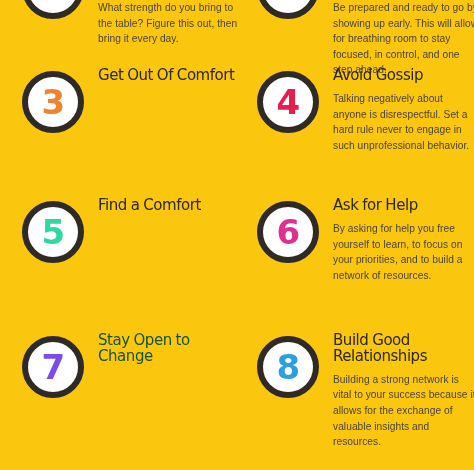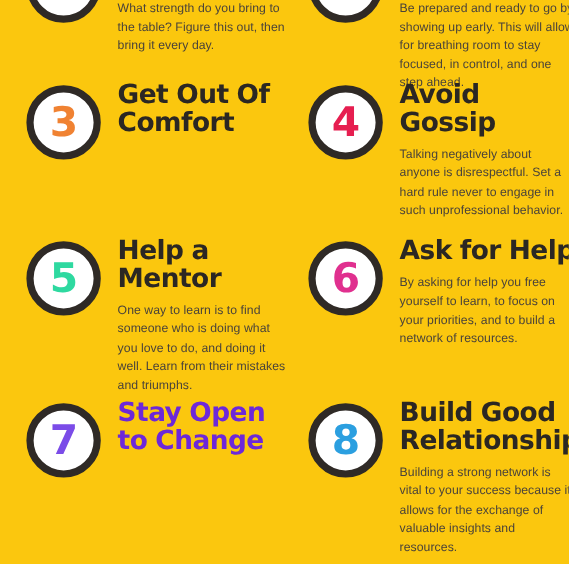--- a/index.html
+++ b/index.html
@@ -63,22 +63,22 @@
   }
 
   
   .tip-body {
     margin-left: 14px;
     width: 146px;
   }
 
   .tip-title {
     font-family: "DejaVu Sans", sans-serif;
-    font-size: 22px;
-    font-weight: 700;
+    font-size: 15px;
+    font-weight: 400;
     line-height: 1.06;
     color: #2B2723;
     letter-spacing: -0.45px;
     margin: 0 0 7px 0;
     word-spacing: -0.5px;
   }
 
   .tip-text {
     font-family: "Liberation Sans", sans-serif;
     font-size: 10.2px;
@@ -136,41 +136,40 @@
       <h2 class="tip-title" style="color: rgb(43, 39, 35);">Avoid Gossip</h2>
       <p class="tip-text" style="color: rgb(74, 67, 58);">Talking negatively about anyone is disrespectful. Set a hard rule never to engage in such unprofessional behavior.</p>
     </div>
   </div>
 
   <div class="tip tip-col-left tip-row-2">
     <div class="badge" style="background: rgb(255, 255, 255); border-color: rgb(47, 42, 38);">
       <span class="badge-num" style="color: rgb(46, 217, 160);">5</span>
     </div>
     <div class="tip-body">
-      <h2 class="tip-title" style="color: rgb(43, 39, 35);">Help a Mentor</h2>
-      <p class="tip-text" style="color: rgb(74, 67, 58);">One way to learn is to find someone who is doing what you love to do, and doing it well. Learn from their mistakes and triumphs.</p>
+      <h2 class="tip-title" style="color: rgb(43, 39, 35);">Find a Comfort</h2>
     </div>
   </div>
 
   <div class="tip tip-col-right tip-row-2">
     <div class="badge" style="background: rgb(255, 255, 255); border-color: rgb(47, 42, 38);">
       <span class="badge-num" style="color: rgb(224, 48, 143);">6</span>
     </div>
     <div class="tip-body">
       <h2 class="tip-title" style="color: rgb(43, 39, 35);">Ask for Help</h2>
       <p class="tip-text" style="color: rgb(74, 67, 58);">By asking for help you free yourself to learn, to focus on your priorities, and to build a network of resources.</p>
     </div>
   </div>
 
   <div class="tip tip-col-left tip-row-3">
     <div class="badge" style="background: rgb(255, 255, 255); border-color: rgb(47, 42, 38);">
       <span class="badge-num" style="color: rgb(123, 76, 232);">7</span>
     </div>
     <div class="tip-body">
-      <h2 class="tip-title" style="color: #6d28d9;">Stay Open to Change</h2>
+      <h2 class="tip-title" style="color: #14532d;">Stay Open to Change</h2>
     </div>
   </div>
 
   <div class="tip tip-col-right tip-row-3">
     <div class="badge" style="background: rgb(255, 255, 255); border-color: rgb(47, 42, 38);">
       <span class="badge-num" style="color: rgb(43, 159, 224);">8</span>
     </div>
     <div class="tip-body">
       <h2 class="tip-title" style="color: rgb(43, 39, 35);">Build Good Relationships</h2>
       <p class="tip-text" style="color: rgb(74, 67, 58);">Building a strong network is vital to your success because it allows for the exchange of valuable insights and resources.</p>

